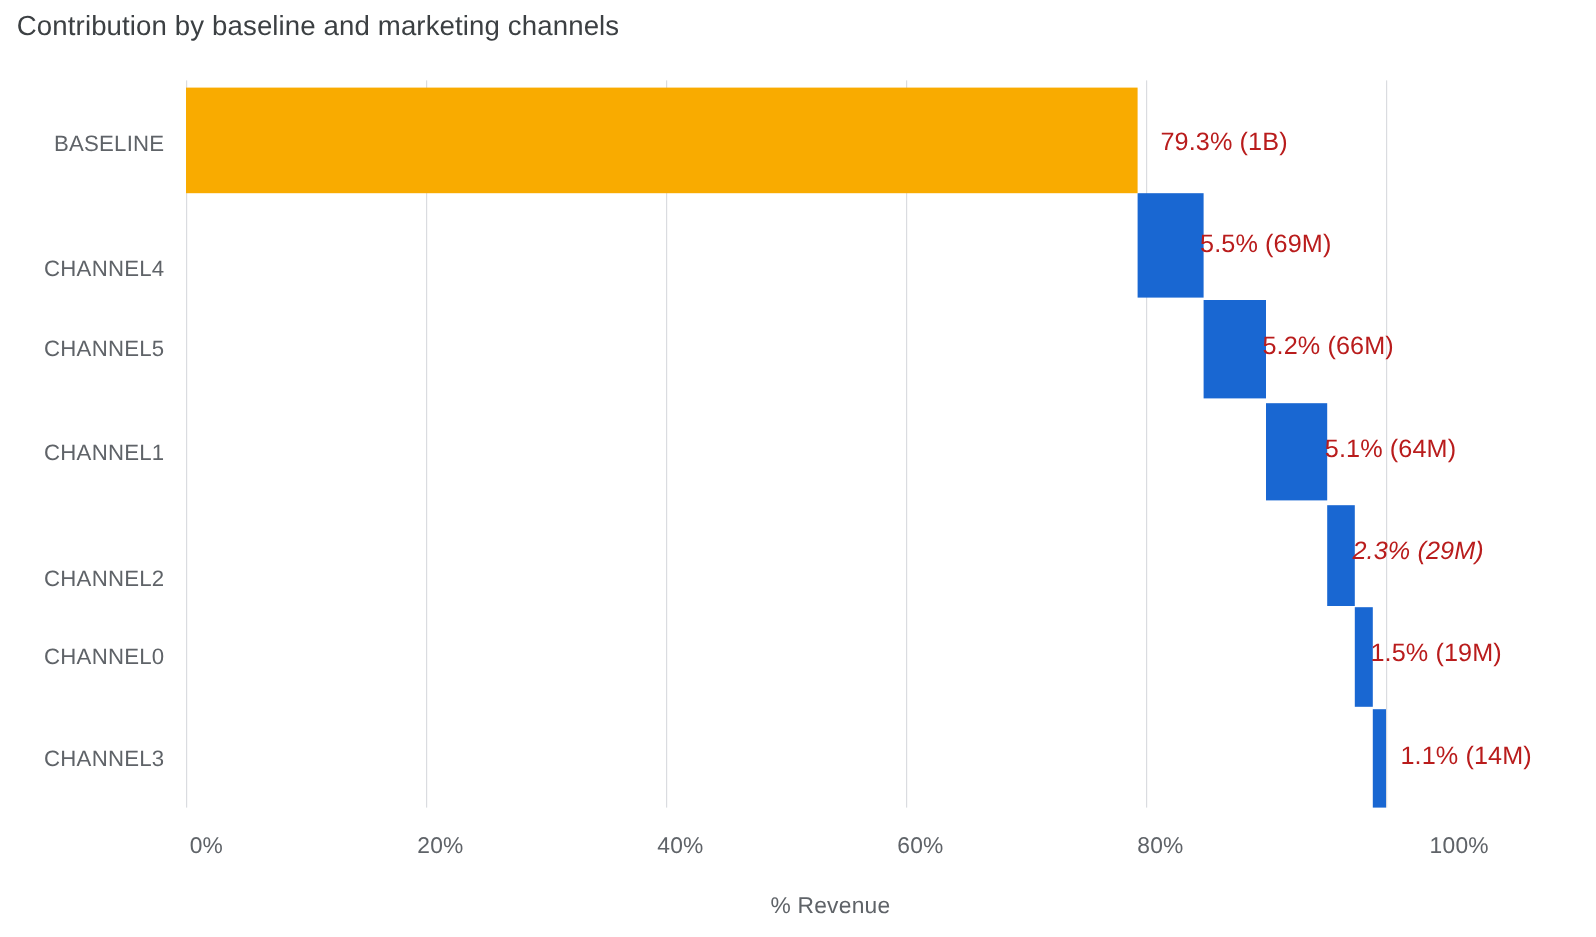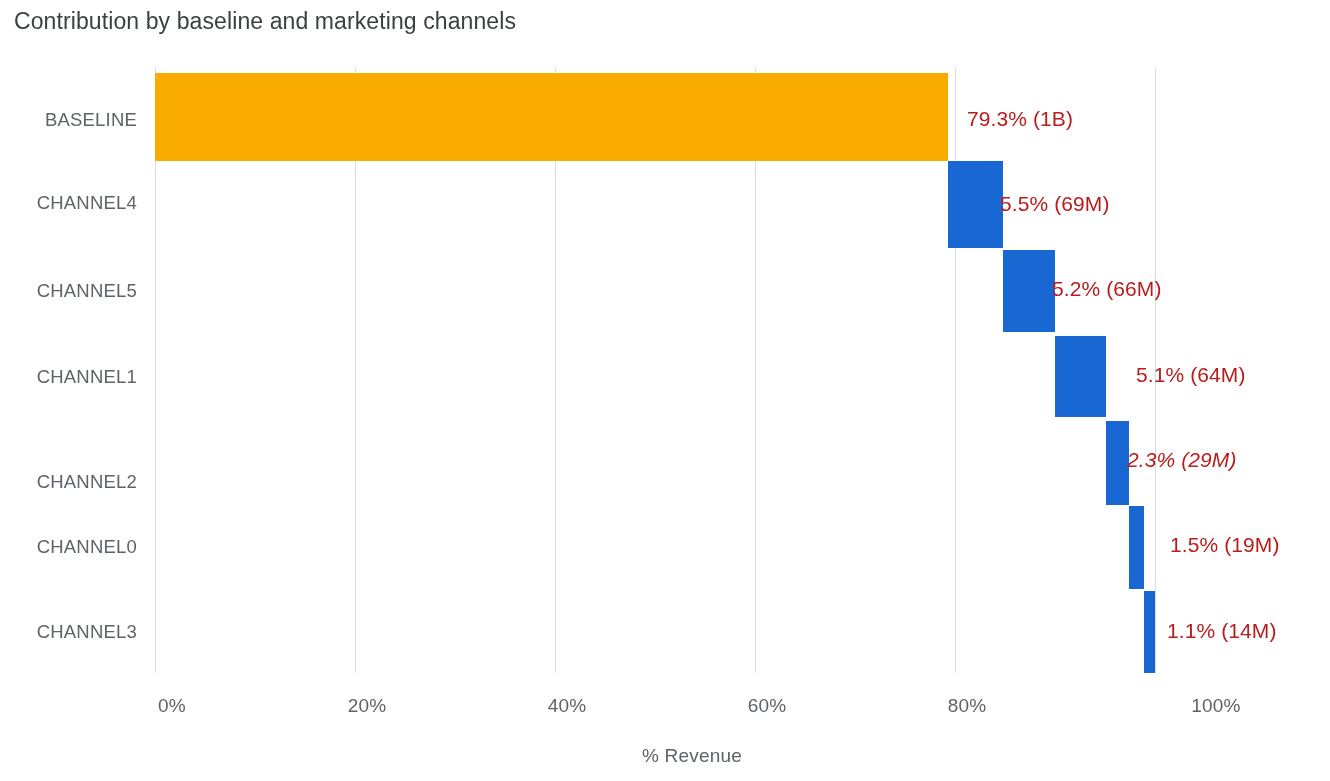--- a/index.html
+++ b/index.html
@@ -106,33 +106,33 @@
     <div class="bar baseline" style="left:0px;    width:793px; top:6px;   height:88px;"></div>
     <div class="bar channel" style="left:793px;  width:55px;  top:94px;  height:87px;"></div>
     <div class="bar channel" style="left:848px;  width:52px;  top:183px; height:82px;"></div>
     <div class="bar channel" style="left:900px;  width:51px;  top:269px; height:81px;"></div>
     <div class="bar channel" style="left:951px;  width:23px;  top:354px; height:84px;"></div>
     <div class="bar channel" style="left:974px;  width:15px;  top:439px; height:83px;"></div>
     <div class="bar channel" style="left:989px;  width:11px;  top:524px; height:82px;"></div>
   </div>
 
   <div class="ylabel" style="top:109px;">BASELINE</div>
-  <div class="ylabel" style="top:192px;">CHANNEL4</div>
+  <div class="ylabel" style="top:213px;">CHANNEL4</div>
   <div class="ylabel" style="top:280px;">CHANNEL5</div>
   <div class="ylabel" style="top:366px;">CHANNEL1</div>
   <div class="ylabel" style="top:471px;">CHANNEL2</div>
   <div class="ylabel" style="top:536px;">CHANNEL0</div>
   <div class="ylabel" style="top:621px;">CHANNEL3</div>
 
   <div class="vallabel" style="left:967px;  top:107px;">79.3% (1B)</div>
   <div class="vallabel" style="left:1000px; top:192px;">5.5% (69M)</div>
   <div class="vallabel" style="left:1052px; top:277px;">5.2% (66M)</div>
-  <div class="vallabel" style="left:1136px; top:363px;">5.1% (64M)</div>
+  <div class="vallabel" style="left:1104px; top:363px;">5.1% (64M)</div>
   <div class="vallabel" style="left:1127px; top:448px;font-style:italic;">2.3% (29M)</div>
-  <div class="vallabel" style="left:1142px; top:533px;margin-left:28px;">1.5% (19M)</div>
+  <div class="vallabel" style="left:1142px; top:533px;">1.5% (19M)</div>
   <div class="vallabel" style="left:1167px; top:619px;">1.1% (14M)</div>
 
   <div class="xtick" style="left:172px;">0%</div>
   <div class="xtick" style="left:367px;">20%</div>
   <div class="xtick" style="left:567px;">40%</div>
   <div class="xtick" style="left:767px;">60%</div>
   <div class="xtick" style="left:967px;">80%</div>
   <div class="xtick" style="left:1216px;">100%</div>
 
   <div class="xaxis-title">% Revenue</div>

